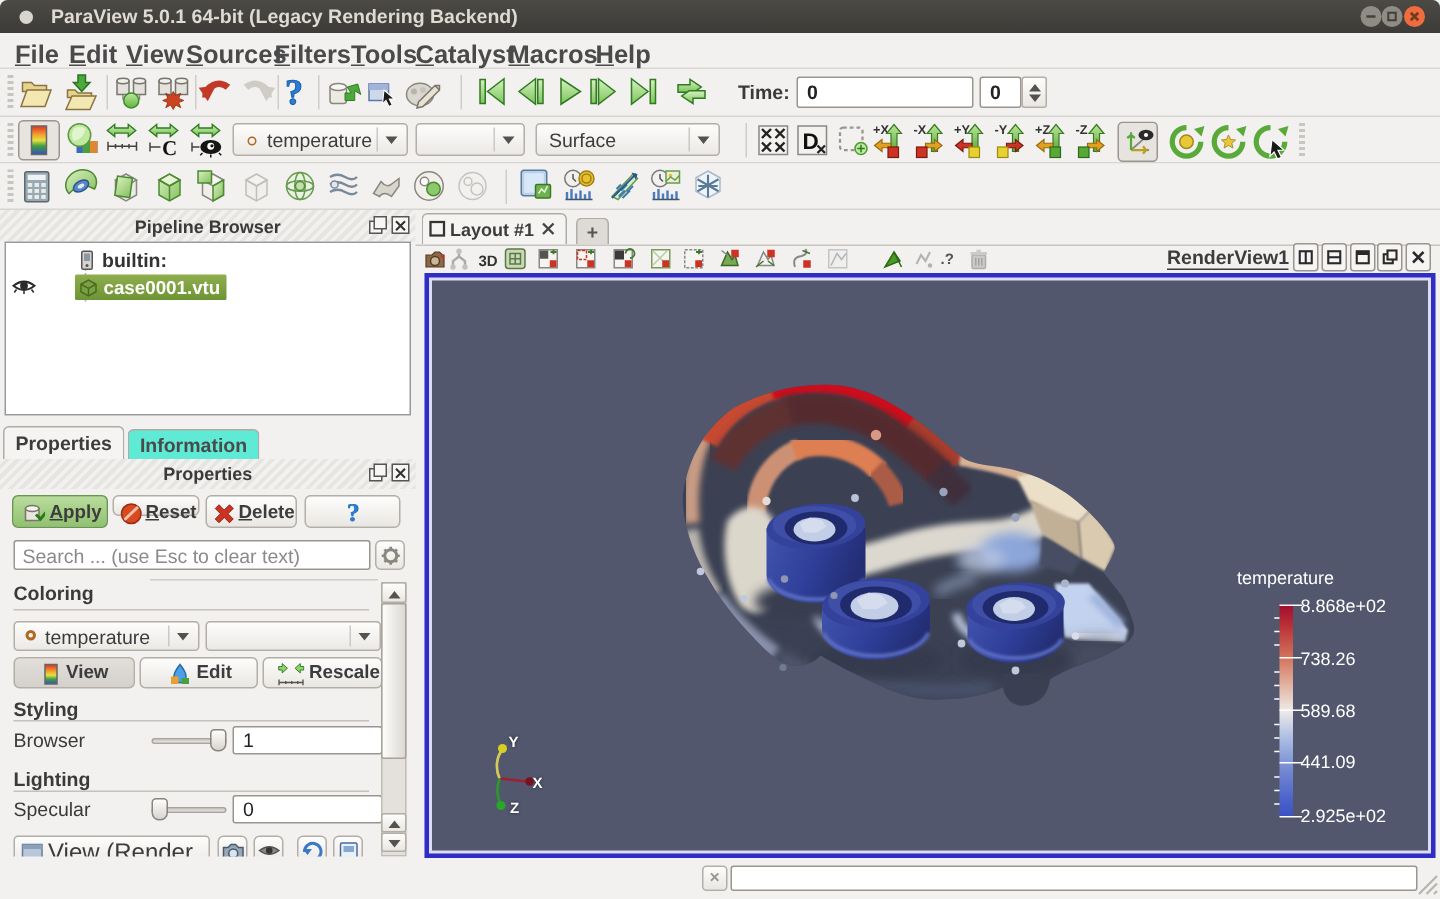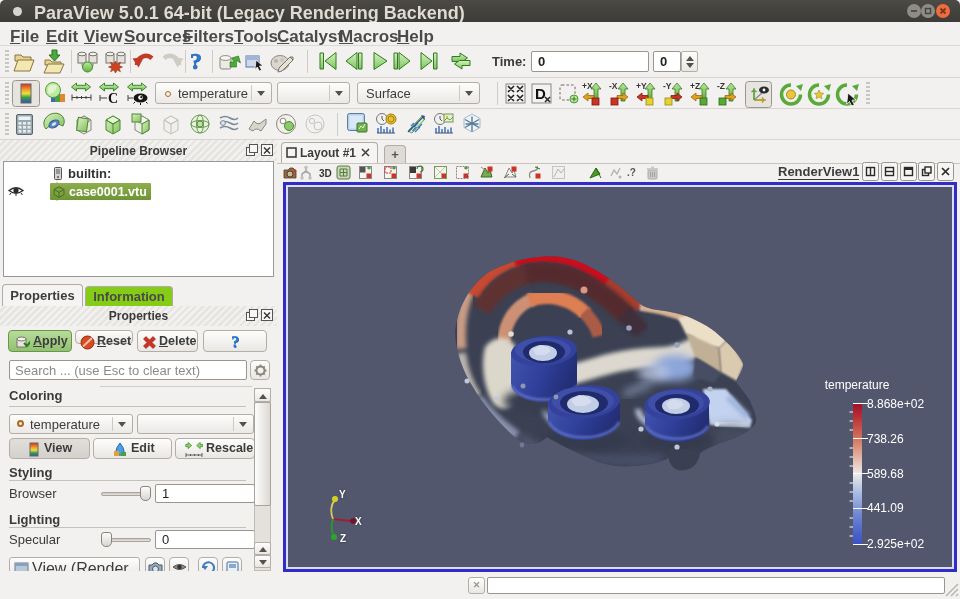--- a/index.html
+++ b/index.html
@@ -1,21 +1,21 @@
 <!DOCTYPE html>
 <html><head>
 <meta charset="utf-8">
 <style>
 * { margin:0; padding:0; box-sizing:border-box; }
 html,body { width:960px; height:599px; overflow:hidden; font-family:"Liberation Sans",sans-serif; }
 body { background:#f2f1f0; position:relative; }
 .abs { position:absolute; }
 #titlebar { left:0; top:0; width:960px; height:22px; background:linear-gradient(#4c4a45,#3c3b37); border-radius:5px 5px 0 0; }
 #titlebar .dot { left:13px; top:7px; width:9px; height:9px; border-radius:50%; background:#d8d5ce; }
-#titlebar .title { left:34px; top:3px; color:#dfdbd2; font-size:18px; font-weight:bold; }
+#titlebar .title { left:34px; top:3px; color:#dfdbd2; font-size:13px; font-weight:bold; }
 .winbtn { top:4px; width:14px; height:14px; border-radius:50%; background:#8f8c85; color:#44423d; text-align:center; font-size:9px; line-height:14px; font-weight:bold; }
 #menubar { left:0; top:22px; width:960px; height:24px; background:#f2f1f0; border-bottom:1px solid #dcd9d5; }
 .menu { position:absolute; top:5px; color:#4a4a4a; font-size:17px; font-weight:bold; }
 .menu u { text-decoration:underline; }
 .tbar { left:0; width:960px; background:#f2f1f0; border-bottom:1px solid #d8d5d1; }
 #tb1 { top:46px; height:32px; }
 #tb2 { top:78px; height:31px; }
 #tb3 { top:109px; height:31px; }
 .grip { position:absolute; top:4px; width:4px; height:23px; background-image:repeating-linear-gradient(#c9c5c0 0 2px,transparent 2px 4px); }
 .sep { position:absolute; top:4px; width:1px; height:23px; background:#d0ccc7; }
@@ -468,21 +468,21 @@
   <div class="abs" style="left:46px; top:21px; width:101px; height:17px; background:linear-gradient(#8fae4e,#6d9434); border-radius:1px;"></div>
   <svg class="abs" style="left:48px; top:23px;" width="14" height="14">
       <path d="M2 4.5 l5 -2.8 5 2.8 v5 l-5 2.8 -5 -2.8 z" fill="#79a342" stroke="#4a6a22"></path>
       <path d="M2 4.5 l5 2.8 5 -2.8" fill="none" stroke="#4a6a22"></path>
       <path d="M7 7.3 v5" stroke="#4a6a22"></path>
     </svg>
   <span class="abs" style="left:65px; top:23px; font-size:12.5px; font-weight:bold; color:#fff;">case0001.vtu</span>
 </div>
 
 <div class="tab" style="left:2px; top:284px; width:81px; height:22px; background:#f5f4f2; line-height:22px;">Properties</div>
-<div class="tab" style="left:85px; top:286px; width:88px; height:20px; background:#84cc16; line-height:20px; color:#4a4a4a;">Information</div>
+<div class="tab" style="left:85px; top:286px; width:88px; height:20px; background:#5eead4; line-height:20px; color:#4a4a4a;">Information</div>
 
 <div id="proptitle" class="abs" style="left:0; top:306px; width:277px; height:20px;">
   <div class="docktitle-text" style="top:3px;">Properties</div>
   <svg class="abs" style="left:243px; top:2px;" width="32" height="15">
       <rect x="3.5" y="4.5" width="8" height="8" fill="#f7f6f4" stroke="#555"></rect>
       <rect x="6.5" y="1.5" width="8" height="8" fill="#f7f6f4" stroke="#555"></rect>
       <rect x="18.5" y="1.5" width="11" height="11" fill="#f7f6f4" stroke="#555"></rect>
       <path d="M21 4.5 l6 6 M27 4.5 l-6 6" stroke="#333" stroke-width="1.4"></path>
     </svg>
 </div>

